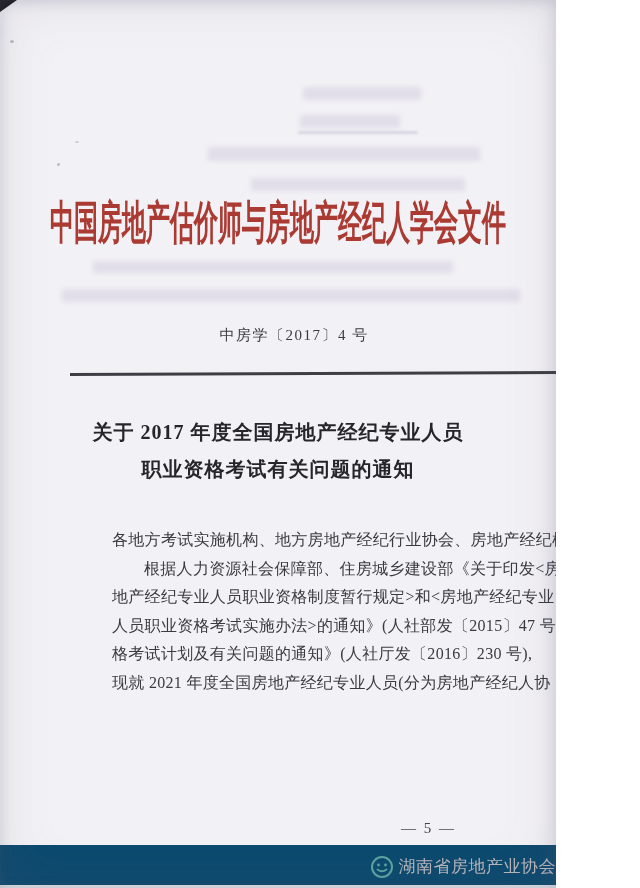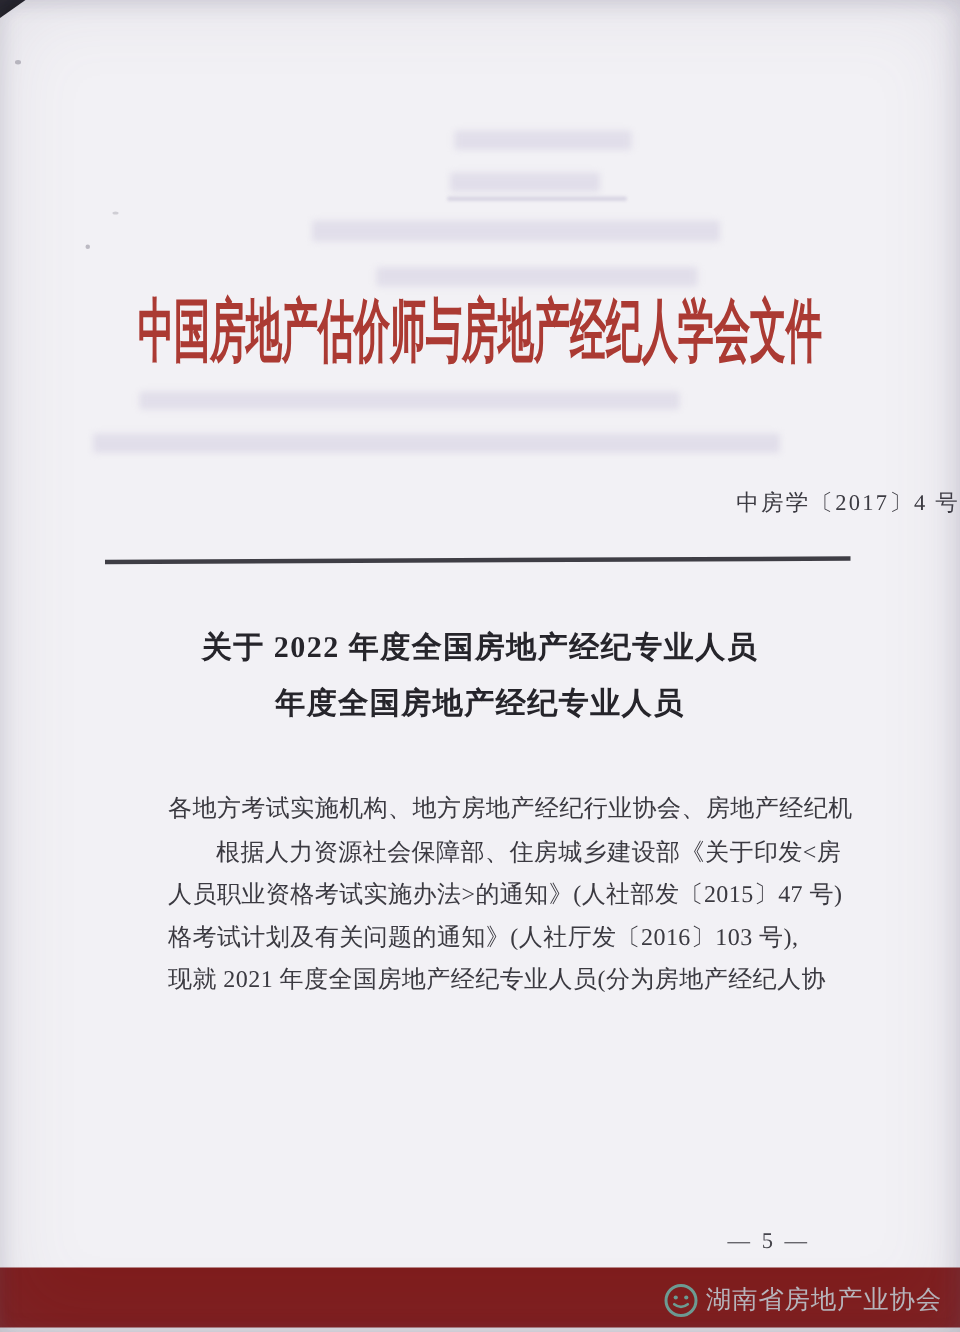--- a/index.html
+++ b/index.html
@@ -1,17 +1,17 @@
 <!DOCTYPE html>
 <html><head>
 <meta charset="utf-8">
 <style>
   html,body{margin:0;padding:0;background:#ffffff;}
   .page{
-    position:relative;width:640px;height:888px;overflow:hidden;
+    position:relative;width:556px;height:888px;overflow:hidden;
     background:#f2f1f5;
     font-family:"Liberation Serif","DejaVu Serif",serif;
   }
   .page::after{
     content:"";position:absolute;inset:0;pointer-events:none;
     box-shadow:inset 0 0 55px rgba(104,100,125,.12),
                inset -7px 0 14px rgba(104,100,125,.10),
                inset 5px 0 12px rgba(104,100,125,.08),
                inset 0 6px 12px rgba(104,100,125,.07);
   }
@@ -33,21 +33,21 @@
   .ghost.g6{left:62px;top:289px;width:458px;height:13px;}
   
   .org-title{
     position:absolute;left:0;top:200px;width:100%;
     text-align:center;white-space:nowrap;
     font-size:24px;line-height:25px;font-weight:bold;
     color:#ab3a33;letter-spacing:0px;
     transform:scaleY(1.9);transform-origin:50% 0;
   }
   .doc-number{
-    position:absolute;left:0;top:326px;width:100%;text-align:right;
+    position:absolute;left:16px;top:326px;width:100%;text-align:center;
     font-size:15px;color:#3c3b42;letter-spacing:1.5px;
   }
   .rule{
     position:absolute;left:70px;top:372px;width:497px;height:2.5px;
     background:#3f3e45;transform:rotate(-0.25deg);
   }
   .notice-title{
     position:absolute;left:0;top:414px;width:100%;margin:0;
     text-align:center;font-size:20px;font-weight:bold;
     color:#26252b;line-height:37px;letter-spacing:1px;
@@ -59,22 +59,22 @@
   }
   .body-text .bl{white-space:nowrap;}
   .body-text .indent{padding-left:32px;}
   .page-number{
     position:absolute;top:820px;right:100px;
     font-size:15px;color:#45444b;letter-spacing:2px;
   }
   
   .watermark-band{
     position:absolute;left:0;bottom:0;width:100%;height:43px;
-    background:#7f1d1d;display:flex;align-items:center;
-    justify-content:flex-end;padding-right:12px;box-sizing:border-box;
+    background:#0c4a6e;display:flex;align-items:center;
+    justify-content:flex-end;box-sizing:border-box;
   }
   .wm-logo{width:24px;height:24px;margin-right:5px;flex:0 0 auto;opacity:.85;}
   .wm-text{
     font-size:17px;color:#b9b7bd;letter-spacing:.5px;
     font-family:"Liberation Sans","DejaVu Sans",sans-serif;
     white-space:nowrap;
   }
   .bottom-edge{position:absolute;left:0;bottom:0;width:100%;height:3px;background:#e2e2e6;}
 </style>
 </head>
@@ -95,29 +95,30 @@
   <div class="ghost g5"></div>
   <div class="ghost g6"></div>
 
   <div class="org-title">中国房地产估价师与房地产经纪人学会文件</div>
 
   <div class="doc-number">中房学〔2017〕4 号</div>
 
   <div class="rule"></div>
 
   <h1 class="notice-title">
-    <div>关于 2022 年度全国房地产经纪专业人员</div>
-    <div>年度全国房地产经纪专业人员</div>
+    <div>关于 2017 年度全国房地产经纪专业人员</div>
+    <div>职业资格考试有关问题的通知</div>
   </h1>
 
   <div class="body-text">
     <div class="bl">各地方考试实施机构、地方房地产经纪行业协会、房地产经纪机</div>
     <div class="bl indent">根据人力资源社会保障部、住房城乡建设部《关于印发&lt;房</div>
+    <div class="bl">地产经纪专业人员职业资格制度暂行规定&gt;和&lt;房地产经纪专业</div>
     <div class="bl">人员职业资格考试实施办法&gt;的通知》(人社部发〔2015〕47 号)</div>
-    <div class="bl">格考试计划及有关问题的通知》(人社厅发〔2016〕103 号),</div>
+    <div class="bl">格考试计划及有关问题的通知》(人社厅发〔2016〕230 号),</div>
     <div class="bl">现就 2021 年度全国房地产经纪专业人员(分为房地产经纪人协</div>
   </div>
 
   <div class="page-number">— 5 —</div>
 
   <div class="watermark-band">
     <svg class="wm-logo" viewBox="0 0 24 24" aria-hidden="true">
       <circle cx="12" cy="12" r="10" fill="none" stroke="#6ab4a9" stroke-width="2"></circle>
       <circle cx="8.5" cy="10" r="1.4" fill="#6ab4a9"></circle>
       <circle cx="15.5" cy="10" r="1.4" fill="#6ab4a9"></circle>

